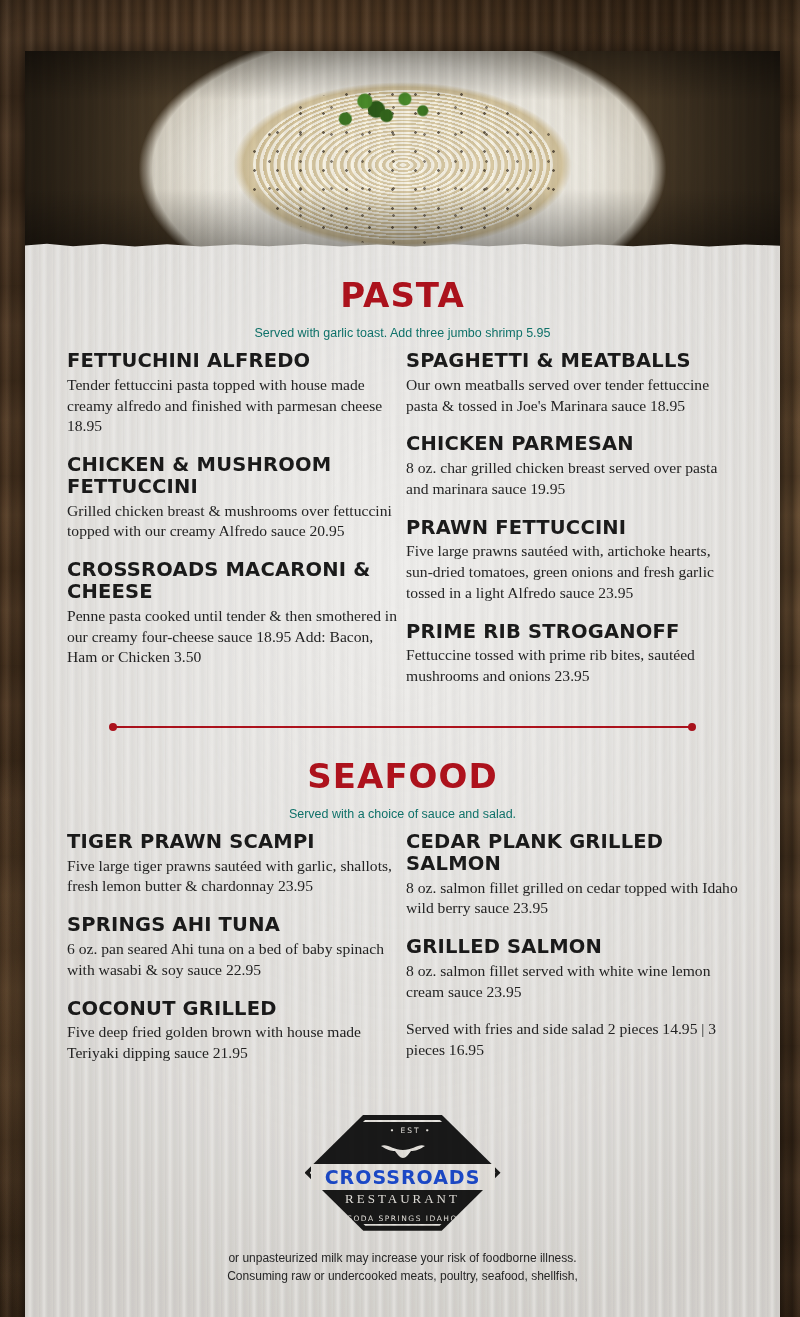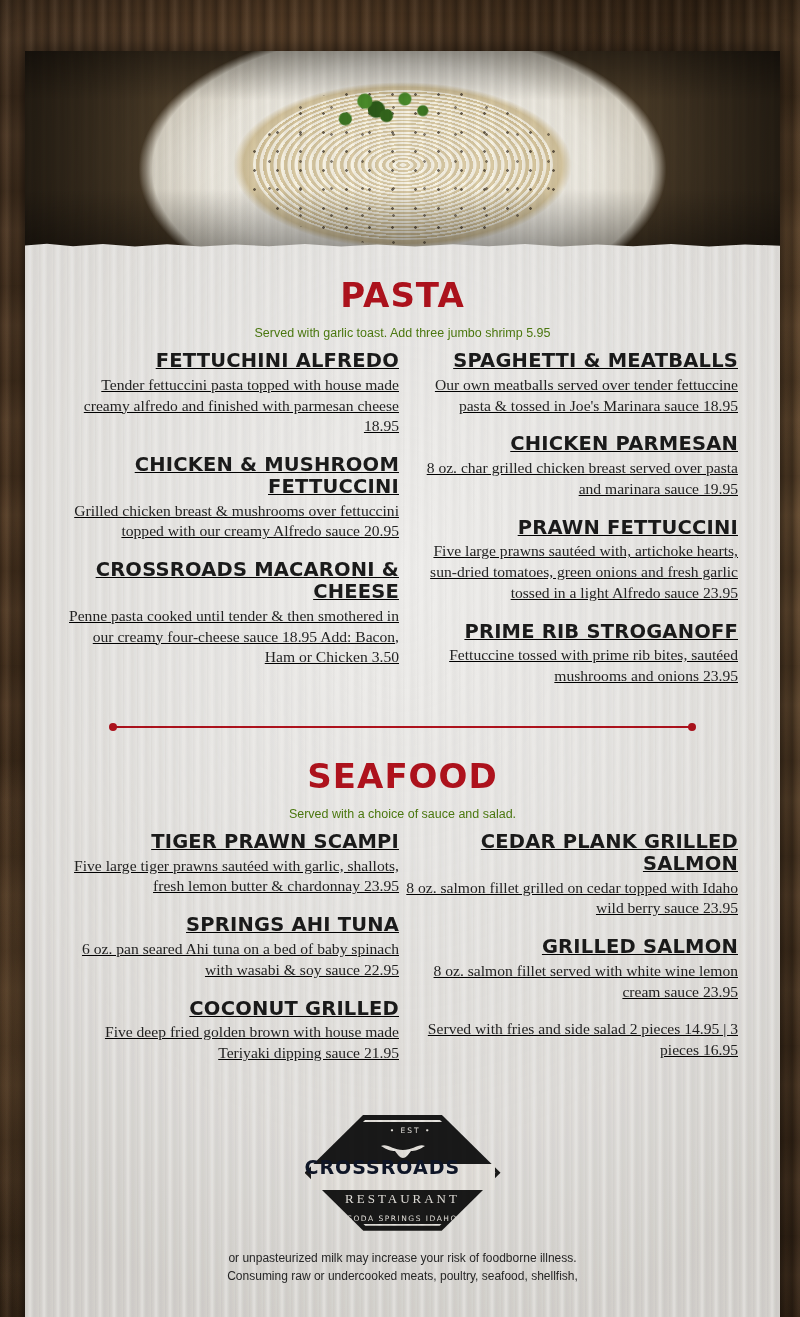--- a/index.html
+++ b/index.html
@@ -149,33 +149,33 @@
     font-weight: bold;
     letter-spacing: 1px;
   }
   #pasta-title { font-size: 34px; margin-top: 27px; }
   #seafood-title { font-size: 34px; margin-top: 0; }
 
   .section-note {
     text-align: center;
     font-family: "Liberation Sans", sans-serif;
     font-size: 12.5px;
-    color: #4d7c0f;
+    color: #0f766e;
     margin-top: 11px;
   }
 
   .columns {
     display: flex;
     justify-content: space-between;
     padding: 0 42px;
     margin-top: 10px;
   }
   .col { width: 332px; }
 
-  .item { margin-bottom: 17px; text-align: right; text-decoration: underline; }
+  .item { margin-bottom: 17px; text-align: left; }
   .item-name {
     font-family: "DejaVu Sans", sans-serif;
     font-weight: bold;
     font-size: 19.5px;
     color: #1b1b1b;
     letter-spacing: .2px;
     line-height: 1.12;
   }
   .item-desc {
     font-family: "Liberation Serif", serif;
@@ -224,26 +224,27 @@
     clip-path: polygon(30% 0%, 70% 0%, 100% 50%, 70% 100%, 30% 100%, 0% 50%);
   }
   #logo-band {
     position: absolute;
     left: 6px; right: 6px;
     top: 49px; height: 26px;
     background: #f2f0ec;
   }
   #logo-name {
     position: absolute;
-    left: 0; right: 0; top: 41px;
+    left: 0; right: 0; top: 51px;
+    text-align: center;
     font-family: "DejaVu Sans", sans-serif;
     font-weight: bold;
     font-size: 19px;
     letter-spacing: 1px;
-    color: #0f172a;
+    color: #1d4ed8;
   }
   #logo-sub {
     position: absolute;
     left: 0; right: 0; top: 76px;
     text-align: center;
     font-family: Liberation Serif, serif;
     font-size: 13px;
     letter-spacing: 3px;
     color: #f2f0ec;
   }

